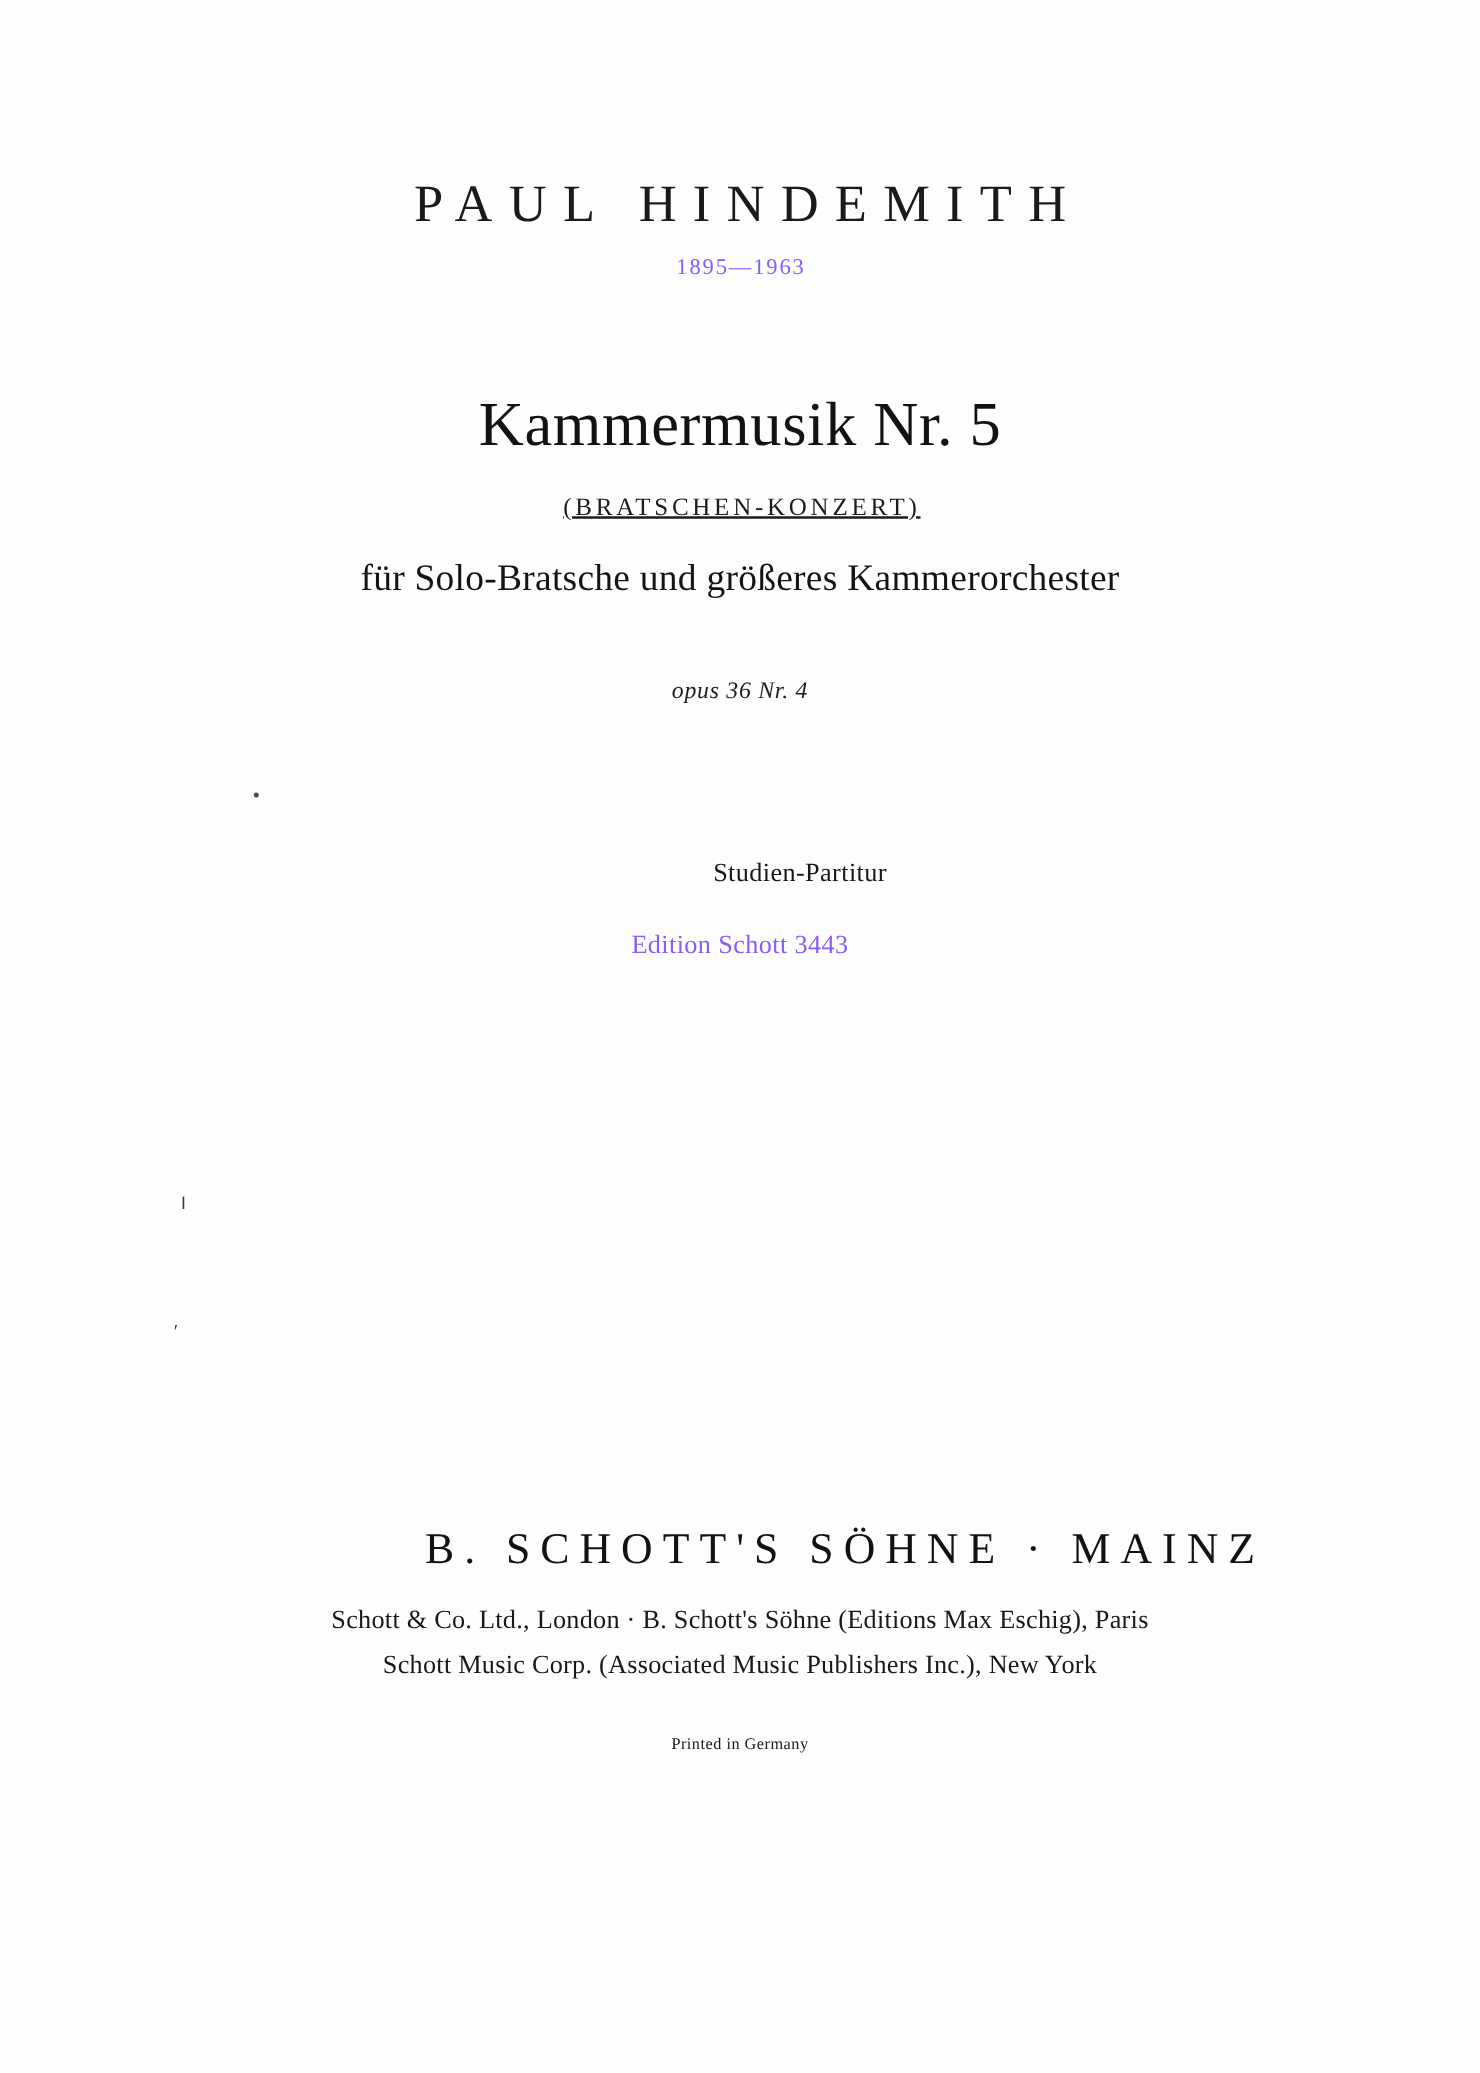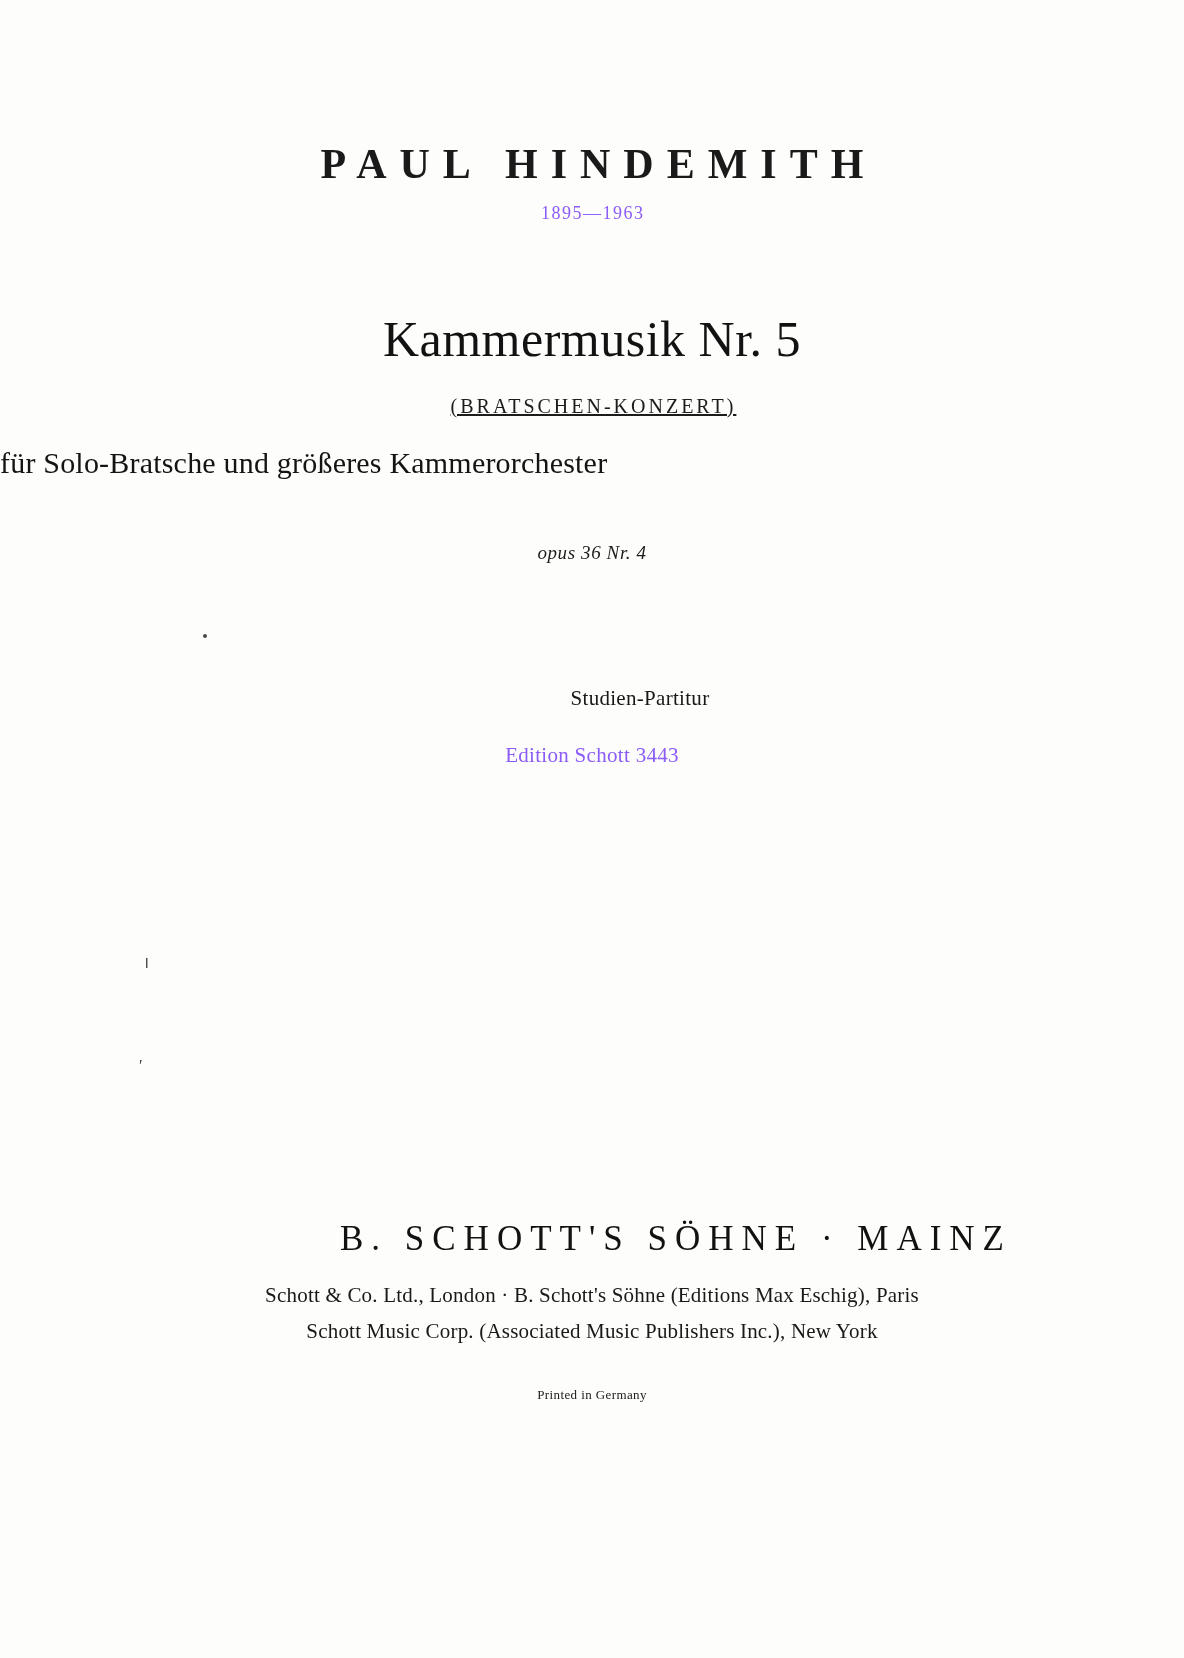--- a/index.html
+++ b/index.html
@@ -35,21 +35,21 @@
 
   
   .composer {
     position: absolute;
     top: 140px;
     left: 0;
     width: 1184px;
     text-align: center;
     font-size: 42px;
     letter-spacing: 13px;
-    font-weight: 700;
+    font-weight: 400;
     color: #1a1a1a;
     text-indent: 13px;
   }
   .composer-dates {
     position: absolute;
     top: 203px;
     left: 0;
     width: 1184px;
     text-align: center;
     font-size: 18px;
@@ -79,20 +79,21 @@
     letter-spacing: 3px;
     color: #1c1c1c;
     text-indent: 3px;
     text-decoration: underline;
   }
   .instrumentation {
     position: absolute;
     top: 446px;
     left: 0;
     width: 1184px;
+    text-align: center;
     font-size: 30px;
     letter-spacing: 0.2px;
     color: #141414;
   }
   .opus {
     position: absolute;
     top: 542px;
     left: 0;
     width: 1184px;
     text-align: center;

